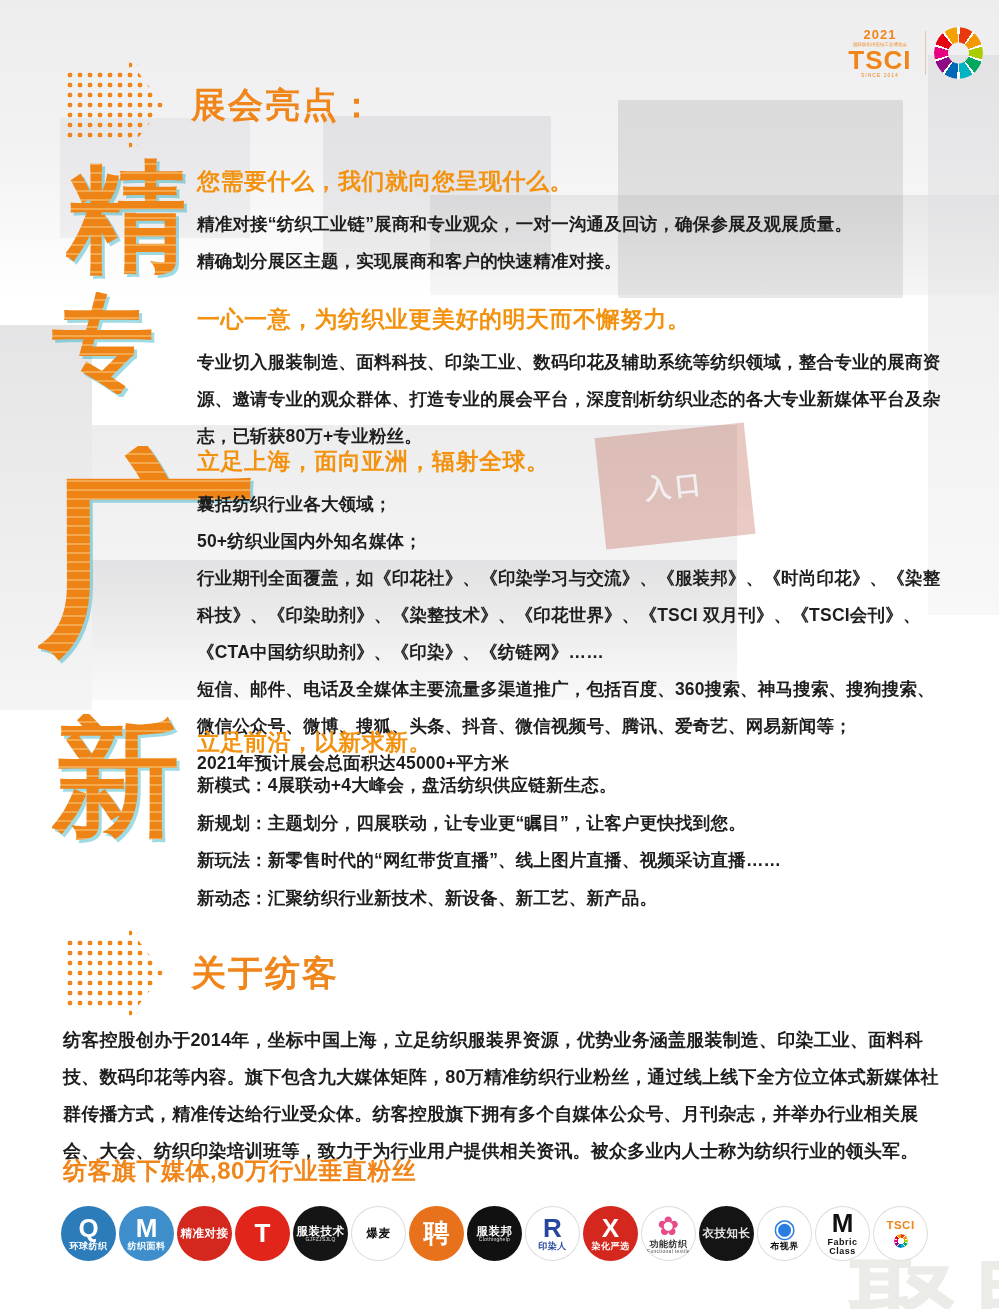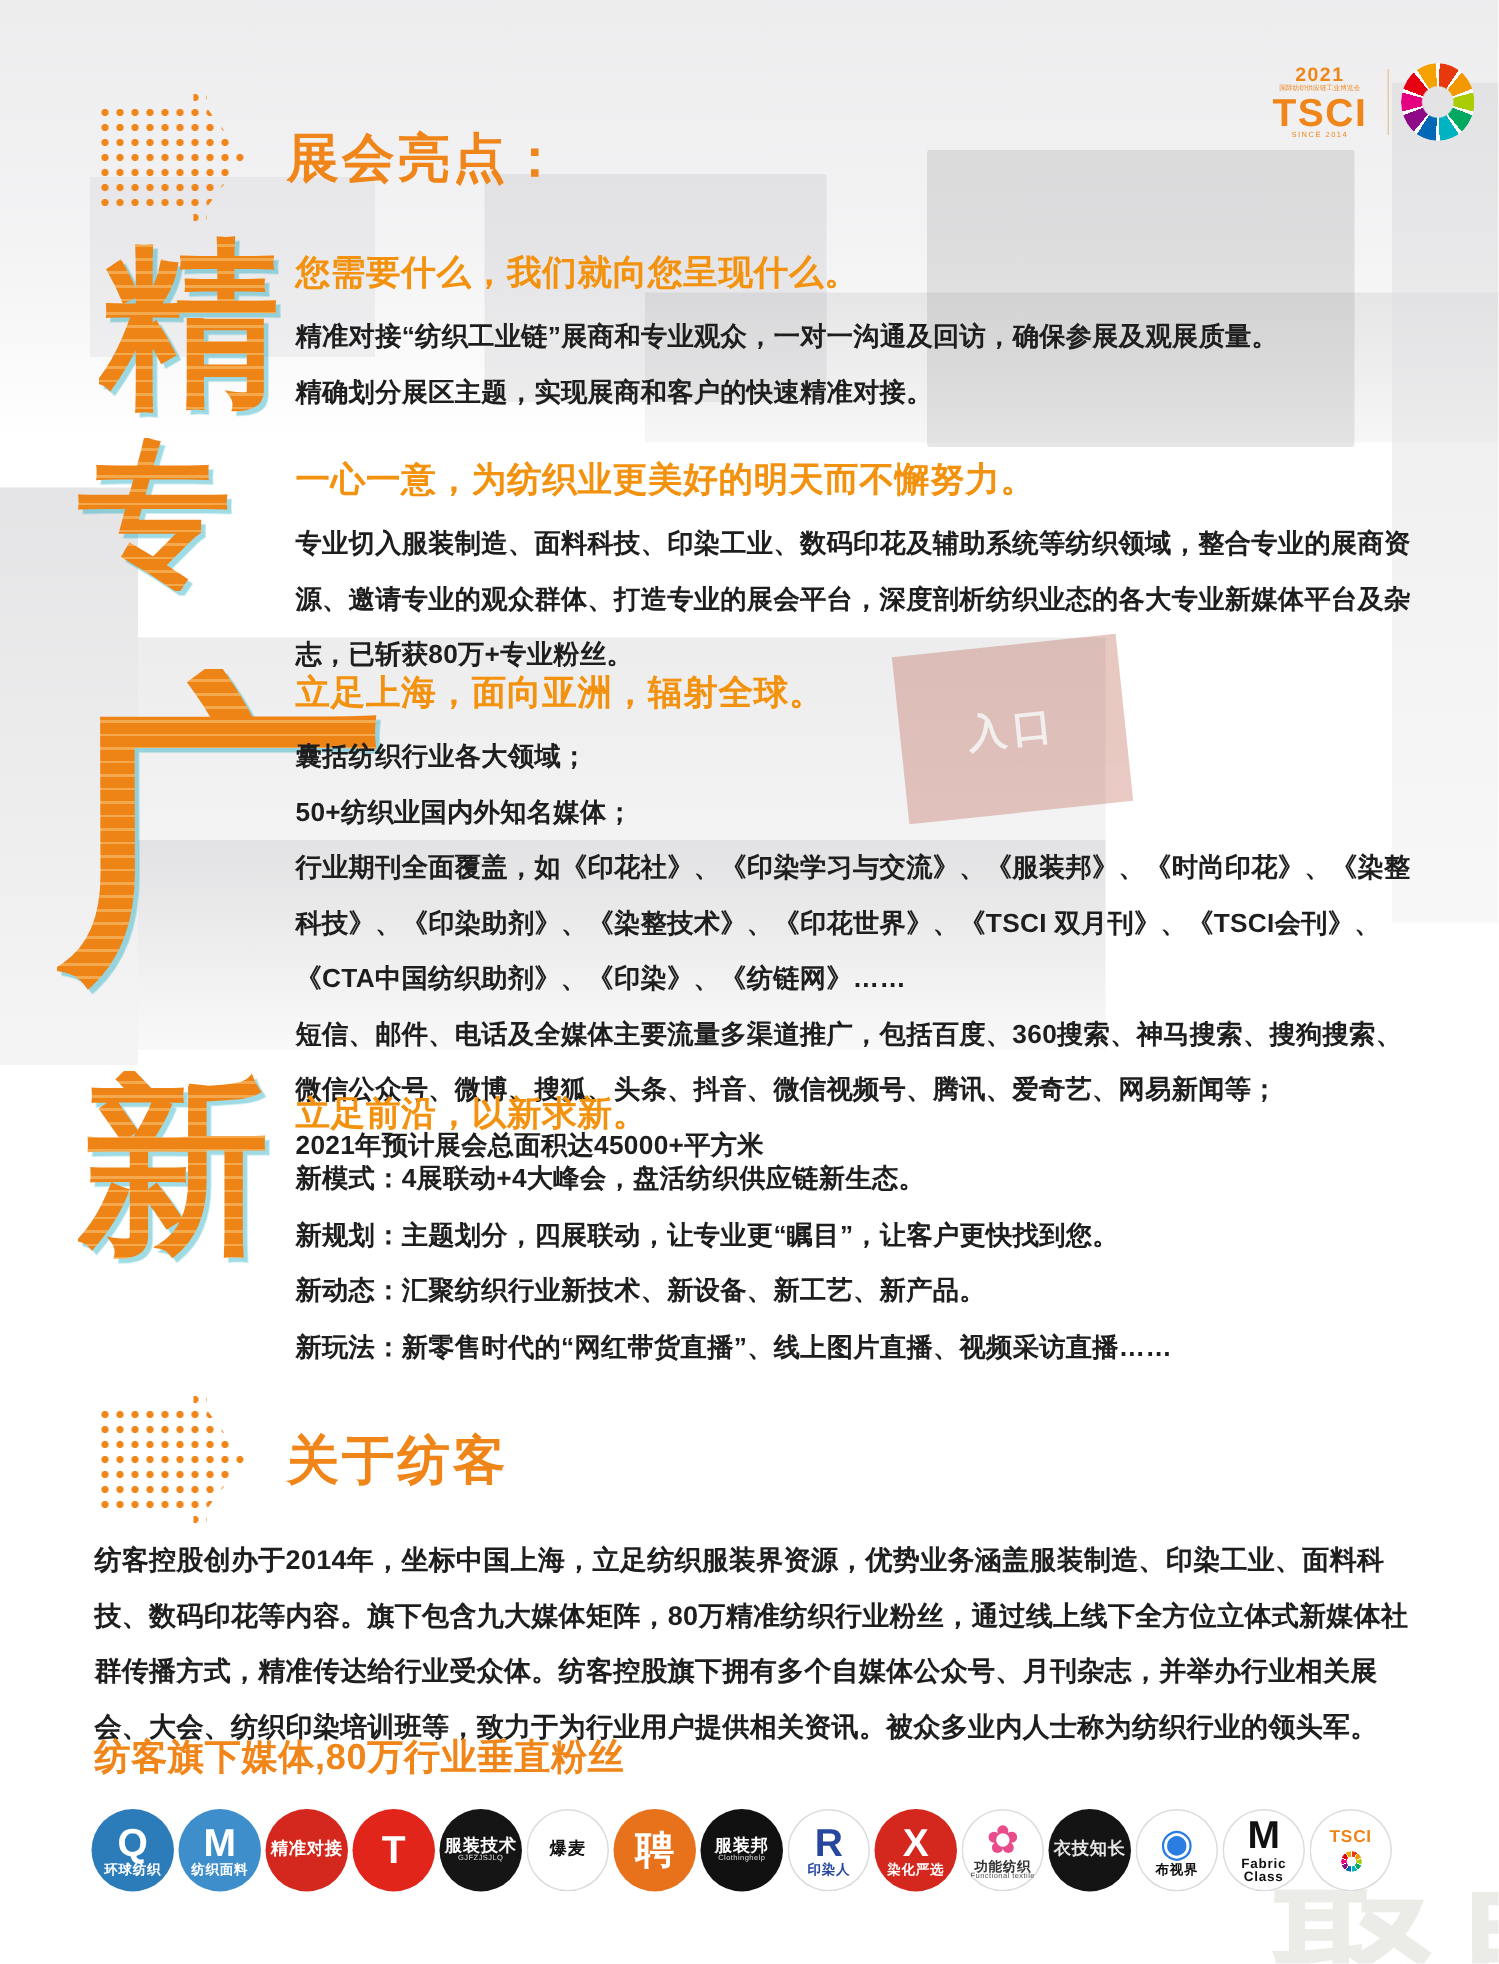--- a/index.html
+++ b/index.html
@@ -21,21 +21,21 @@
   .bg-left{left:0;top:325px;width:92px;height:385px;background:linear-gradient(180deg,#cfcfd2,#ececee);opacity:.55;}
   .bg-mid{left:92px;top:425px;width:645px;height:275px;background:linear-gradient(180deg,#dedee0 0%,#ececee 60%,#ffffff 100%);opacity:.55;}
   .bg-crowd-mid{left:92px;top:560px;width:645px;height:140px;background:linear-gradient(180deg,#a9a9ad,#e4e4e6);opacity:.22;}
   .bg-sign{left:600px;top:430px;width:150px;height:112px;background:#b5503a;opacity:.30;transform:rotate(-6deg);
     color:#ffffff;font-weight:bold;font-size:26px;display:flex;align-items:center;justify-content:center;letter-spacing:4px;}
   .bg-sign span{opacity:.9;}
   
   .watermark{position:absolute;left:846px;top:1238px;font-size:112px;font-weight:bold;
     color:#ebebe7;letter-spacing:6px;white-space:nowrap;}
   
-  .brand{position:absolute;left:843px;top:22px;width:140px;height:62px;display:flex;align-items:center;margin-top:15px;}
+  .brand{position:absolute;left:843px;top:22px;width:140px;height:62px;display:flex;align-items:center;}
   .brand-text{width:78px;text-align:center;color:var(--accent);line-height:1;}
   .brand-year{font-size:13px;font-weight:bold;letter-spacing:1px;}
   .brand-expo{font-size:5px;transform:scale(.9);white-space:normal;width:100%;line-height:1.2;}
   .brand-tsci{font-size:26px;font-weight:bold;letter-spacing:1px;}
   .brand-since{font-size:5px;letter-spacing:1px;}
   .brand-divider{width:1px;height:44px;background:#e8c9a6;margin:0 8px;}
   .brand-ring{width:52px;height:52px;border-radius:50%;
     -webkit-mask:radial-gradient(circle,transparent 0 10px,#000 11px);
             mask:radial-gradient(circle,transparent 0 10px,#000 11px);}
   
@@ -137,22 +137,22 @@
   <p>50+纺织业国内外知名媒体；</p>
   <p>行业期刊全面覆盖，如《印花社》、《印染学习与交流》、《服装邦》、《时尚印花》、《染整科技》、《印染助剂》、《染整技术》、《印花世界》、《TSCI 双月刊》、《TSCI会刊》、《CTA中国纺织助剂》、《印染》、《纺链网》……</p>
   <p>短信、邮件、电话及全媒体主要流量多渠道推广，包括百度、360搜索、神马搜索、搜狗搜索、微信公众号、微博、搜狐、头条、抖音、微信视频号、腾讯、爱奇艺、网易新闻等；</p>
   <p>2021年预计展会总面积达45000+平方米</p>
 </div>
 
 <div class="hl hl-xin">
   <h3>立足前沿，以新求新。</h3>
   <p>新模式：4展联动+4大峰会，盘活纺织供应链新生态。</p>
   <p>新规划：主题划分，四展联动，让专业更“瞩目”，让客户更快找到您。</p>
+  <p>新玩法：新零售时代的“网红带货直播”、线上图片直播、视频采访直播……</p>
   <p>新动态：汇聚纺织行业新技术、新设备、新工艺、新产品。</p>
-  <p>新玩法：新零售时代的“网红带货直播”、线上图片直播、视频采访直播……</p>
 </div>
 
 <div class="sec-header" style="left:63px;top:926px;">
   <div class="dots"></div>
   <div class="sec-title">关于纺客</div>
 </div>
 
 <p class="about-para">纺客控股创办于2014年，坐标中国上海，立足纺织服装界资源，优势业务涵盖服装制造、印染工业、面料科技、数码印花等内容。旗下包含九大媒体矩阵，80万精准纺织行业粉丝，通过线上线下全方位立体式新媒体社群传播方式，精准传达给行业受众体。纺客控股旗下拥有多个自媒体公众号、月刊杂志，并举办行业相关展会、大会、纺织印染培训班等，致力于为行业用户提供相关资讯。被众多业内人士称为纺织行业的领头军。</p>
 
 <div class="media-heading">纺客旗下媒体,80万行业垂直粉丝</div>

